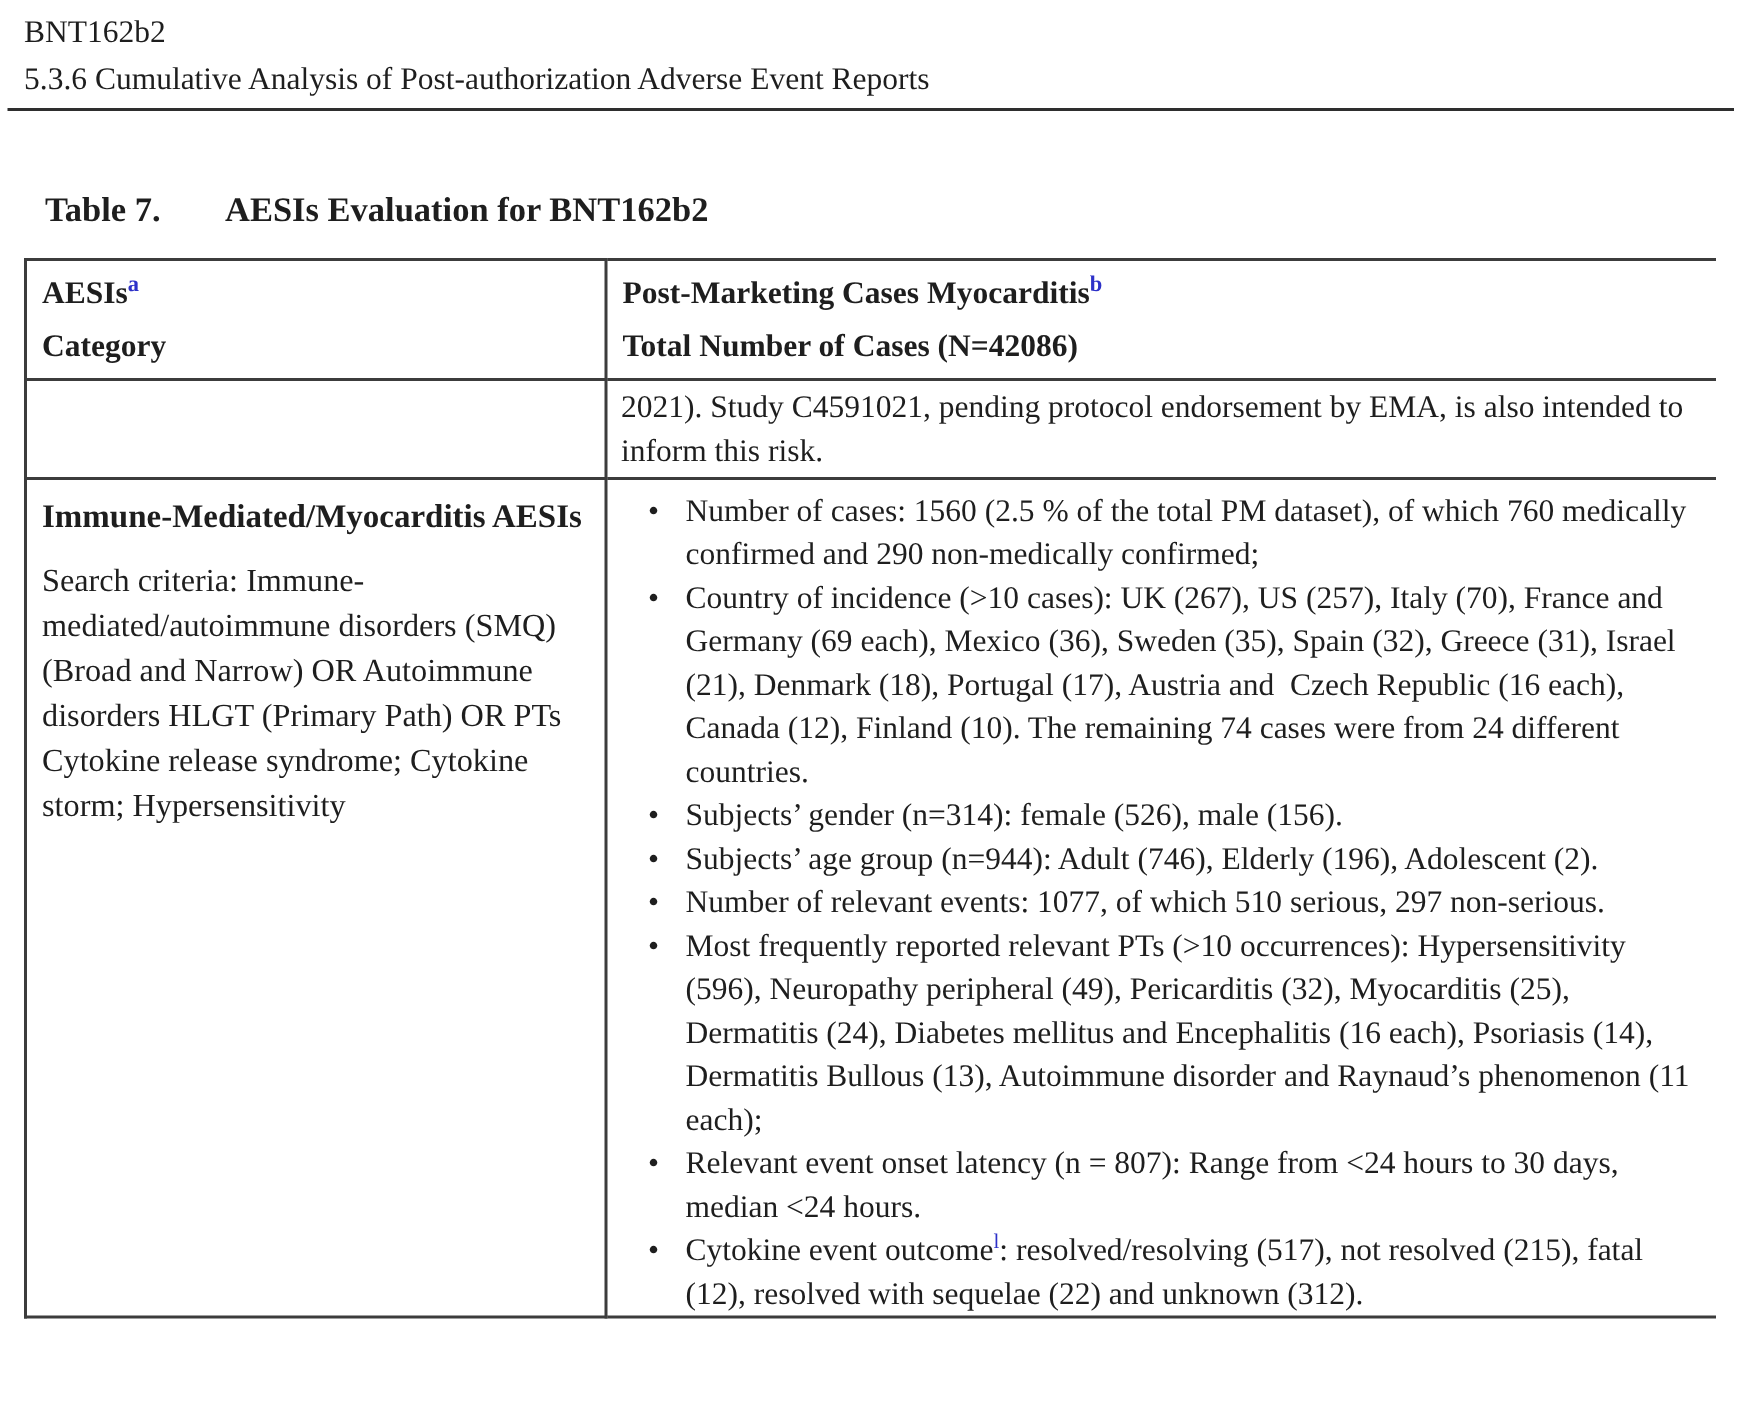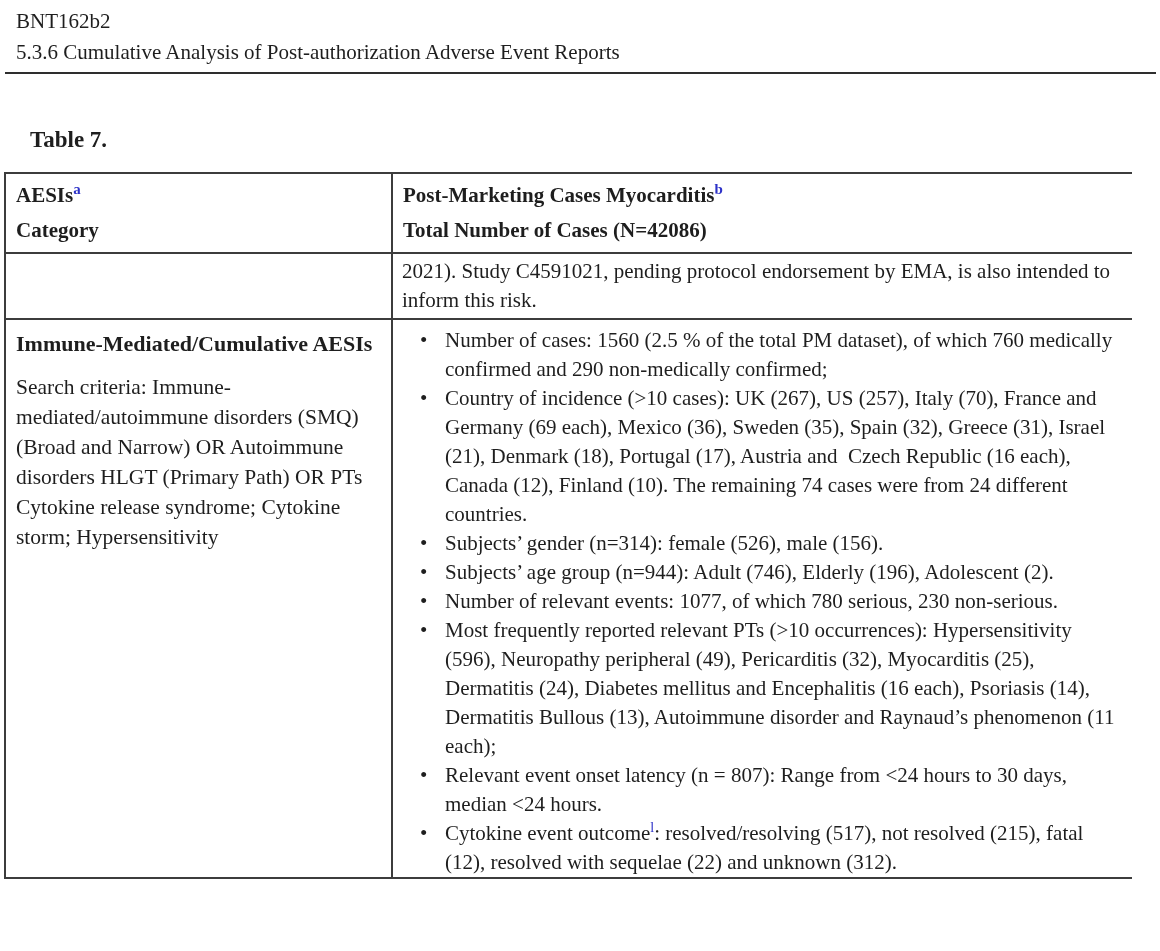--- a/index.html
+++ b/index.html
@@ -29,21 +29,21 @@
 
   
   .caption {
     position: absolute; top: 127px; left: 30px;
     display: flex; font-size: 23px; font-weight: bold; justify-content: space-between;
   }
   .caption .cap-label { width: 120px; }
 
   
   .table-wrap {
-    position: absolute; top: 172px; left: 4px;
+    position: absolute; top: 172px; left: 16px;
     width: 1128px; height: 779px; overflow: hidden;
   }
   table.aesi {
     width: 1128px;
     border-collapse: collapse;
     table-layout: fixed;
   }
   table.aesi td {
     border: 2px solid var(--border);
     vertical-align: top;
@@ -85,20 +85,21 @@
 <div class="page">
 
   <div class="doc-header">
     <div>BNT162b2</div>
     <div>5.3.6 Cumulative Analysis of Post-authorization Adverse Event Reports</div>
   </div>
   <div class="header-rule"></div>
 
   <div class="caption">
     <span class="cap-label">Table 7.</span>
+    <span>AESIs Evaluation for BNT162b2</span>
   </div>
 
   <div class="table-wrap">
     <table class="aesi">
       <colgroup>
           <col class="c1">
           <col class="c2">
         </colgroup>
 
       <tbody>
@@ -113,21 +114,21 @@
         </td>
       </tr>
 
       <tr class="carry-row">
         <td class="category-cell"></td>
         <td class="content-cell">2021). Study C4591021, pending protocol endorsement by EMA, is also intended to inform this risk.</td>
       </tr>
 
       <tr class="main-row">
         <td class="category-cell">
-          <div class="cat-title">Immune-Mediated/Cumulative AESIs</div>
+          <div class="cat-title">Immune-Mediated/Myocarditis AESIs</div>
           <div class="cat-criteria">Search criteria: Immune-mediated/autoimmune disorders (SMQ) (Broad and Narrow) OR Autoimmune disorders HLGT (Primary Path) OR PTs Cytokine release syndrome; Cytokine storm; Hypersensitivity</div>
         </td>
         <td class="content-cell">
           <ul class="bullets">
             <li>
                   <span class="marker">•</span>
                   <span class="btxt"><span>Number of cases: 1560 (2.5 % of the total PM dataset), of which 760 medically confirmed and 290 non-medically confirmed;</span><sup class="fn"></sup><span></span></span>
                 </li>
             <li>
                   <span class="marker">•</span>
@@ -136,21 +137,21 @@
             <li>
                   <span class="marker">•</span>
                   <span class="btxt"><span>Subjects’ gender (n=314): female (526), male (156).</span><sup class="fn"></sup><span></span></span>
                 </li>
             <li>
                   <span class="marker">•</span>
                   <span class="btxt"><span>Subjects’ age group (n=944): Adult (746), Elderly (196), Adolescent (2).</span><sup class="fn"></sup><span></span></span>
                 </li>
             <li>
                   <span class="marker">•</span>
-                  <span class="btxt"><span>Number of relevant events: 1077, of which 780 serious, 230 non-serious.</span><sup class="fn"></sup><span></span></span>
+                  <span class="btxt"><span>Number of relevant events: 1077, of which 510 serious, 297 non-serious.</span><sup class="fn"></sup><span></span></span>
                 </li>
             <li>
                   <span class="marker">•</span>
                   <span class="btxt"><span>Most frequently reported relevant PTs (&gt;10 occurrences): Hypersensitivity (596), Neuropathy peripheral (49), Pericarditis (32), Myocarditis (25), Dermatitis (24), Diabetes mellitus and Encephalitis (16 each), Psoriasis (14), Dermatitis Bullous (13), Autoimmune disorder and Raynaud’s phenomenon (11 each);</span><sup class="fn"></sup><span></span></span>
                 </li>
             <li>
                   <span class="marker">•</span>
                   <span class="btxt"><span>Relevant event onset latency (n = 807): Range from &lt;24 hours to 30 days, median &lt;24 hours.</span><sup class="fn"></sup><span></span></span>
                 </li>
             <li>

